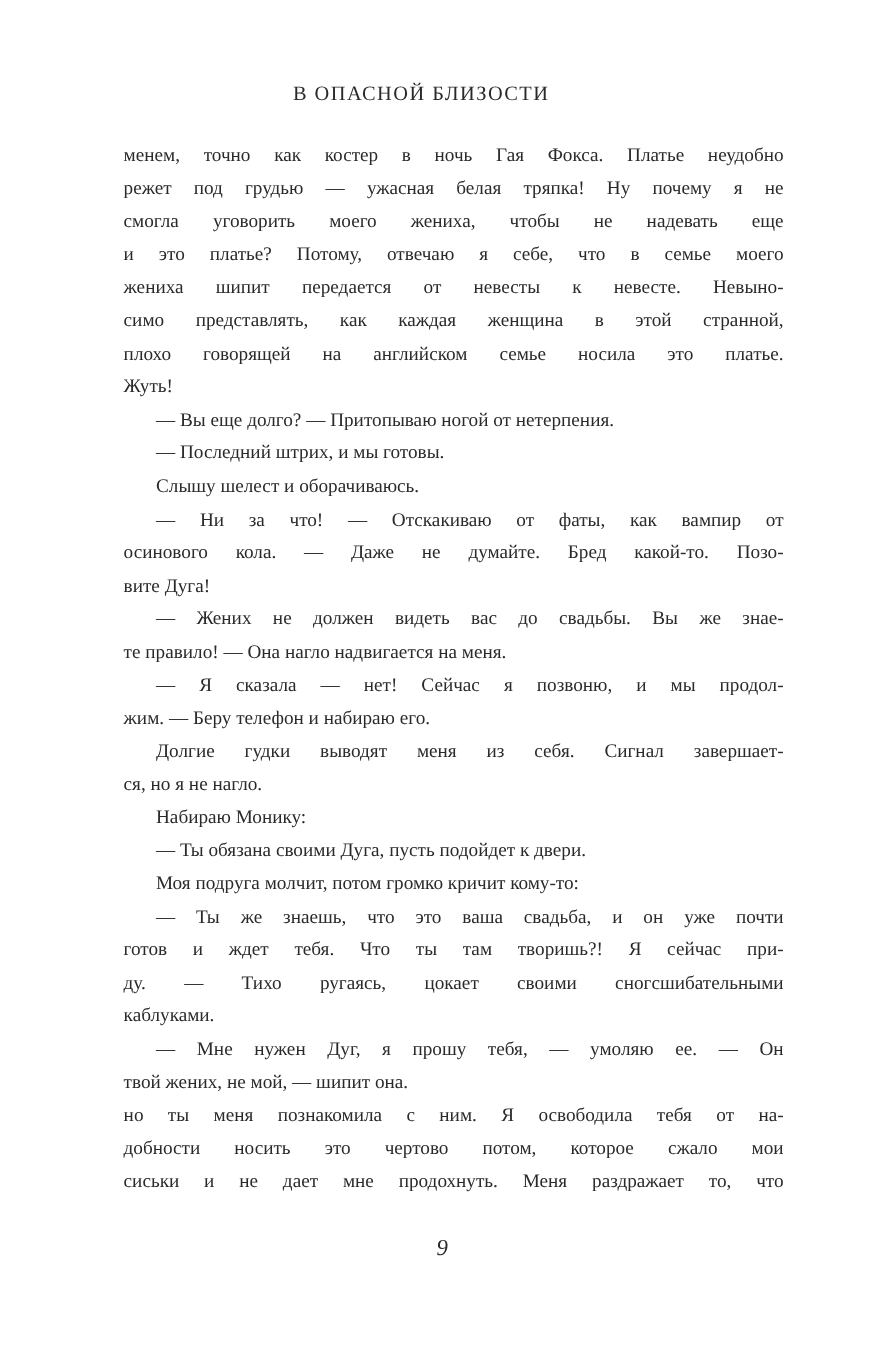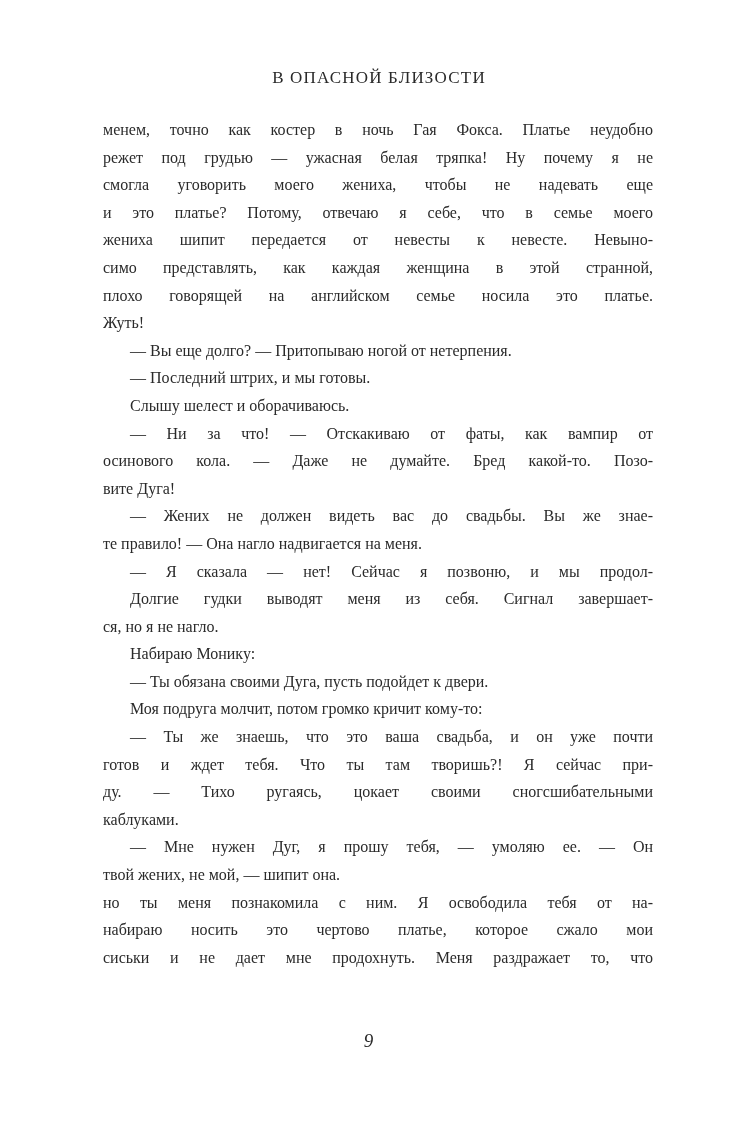--- a/index.html
+++ b/index.html
@@ -11,21 +11,20 @@
     font-family: "Liberation Serif", "DejaVu Serif", serif;
     color: #2a2a2a;
   }
   .running-head {
     position: absolute;
     top: 68px; left: 0; width: 702px;
     text-align: center;
     font-size: 17px;
     letter-spacing: 1.2px;
     color: #2a2a2a;
-    padding-left: 28px;
   }
   .body-text {
     position: absolute;
     top: 116px;
     left: 103px;
     width: 550px;
     font-size: 16px;
     line-height: 27.6px;
   }
   .line {
@@ -61,29 +60,30 @@
     <span class="line last">Жуть!</span>
     <span class="line indent last">— Вы еще долго? — Притопываю ногой от нетерпения.</span>
     <span class="line indent last">— Последний штрих, и мы готовы.</span>
     <span class="line indent last">Слышу шелест и оборачиваюсь.</span>
     <span class="line indent">— Ни за что! — Отскакиваю от фаты, как вампир от</span>
     <span class="line">осинового кола. — Даже не думайте. Бред какой-то. Позо-</span>
     <span class="line last">вите Дуга!</span>
     <span class="line indent">— Жених не должен видеть вас до свадьбы. Вы же знае-</span>
     <span class="line last">те правило! — Она нагло надвигается на меня.</span>
     <span class="line indent">— Я сказала — нет! Сейчас я позвоню, и мы продол-</span>
+    <span class="line last">жим. — Беру телефон и набираю его.</span>
     <span class="line indent">Долгие гудки выводят меня из себя. Сигнал завершает-</span>
     <span class="line last">ся, но я не нагло.</span>
     <span class="line indent last">Набираю Монику:</span>
     <span class="line indent last">— Ты обязана своими Дуга, пусть подойдет к двери.</span>
     <span class="line indent last">Моя подруга молчит, потом громко кричит кому-то:</span>
     <span class="line indent">— Ты же знаешь, что это ваша свадьба, и он уже почти</span>
     <span class="line">готов и ждет тебя. Что ты там творишь?! Я сейчас при-</span>
     <span class="line">ду. — Тихо ругаясь, цокает своими сногсшибательными</span>
     <span class="line last">каблуками.</span>
     <span class="line indent">— Мне нужен Дуг, я прошу тебя, — умоляю ее. — Он</span>
     <span class="line last">твой жених, не мой, — шипит она.</span>
     <span class="line">но ты меня познакомила с ним. Я освободила тебя от на-</span>
-    <span class="line">набираю носить это чертово платье, которое сжало мои</span>
+    <span class="line">добности носить это чертово потом, которое сжало мои</span>
     <span class="line">сиськи и не дает мне продохнуть. Меня раздражает то, что</span>
   </div>
 
 <div class="page-number">9</div>
 
 </body></html>

